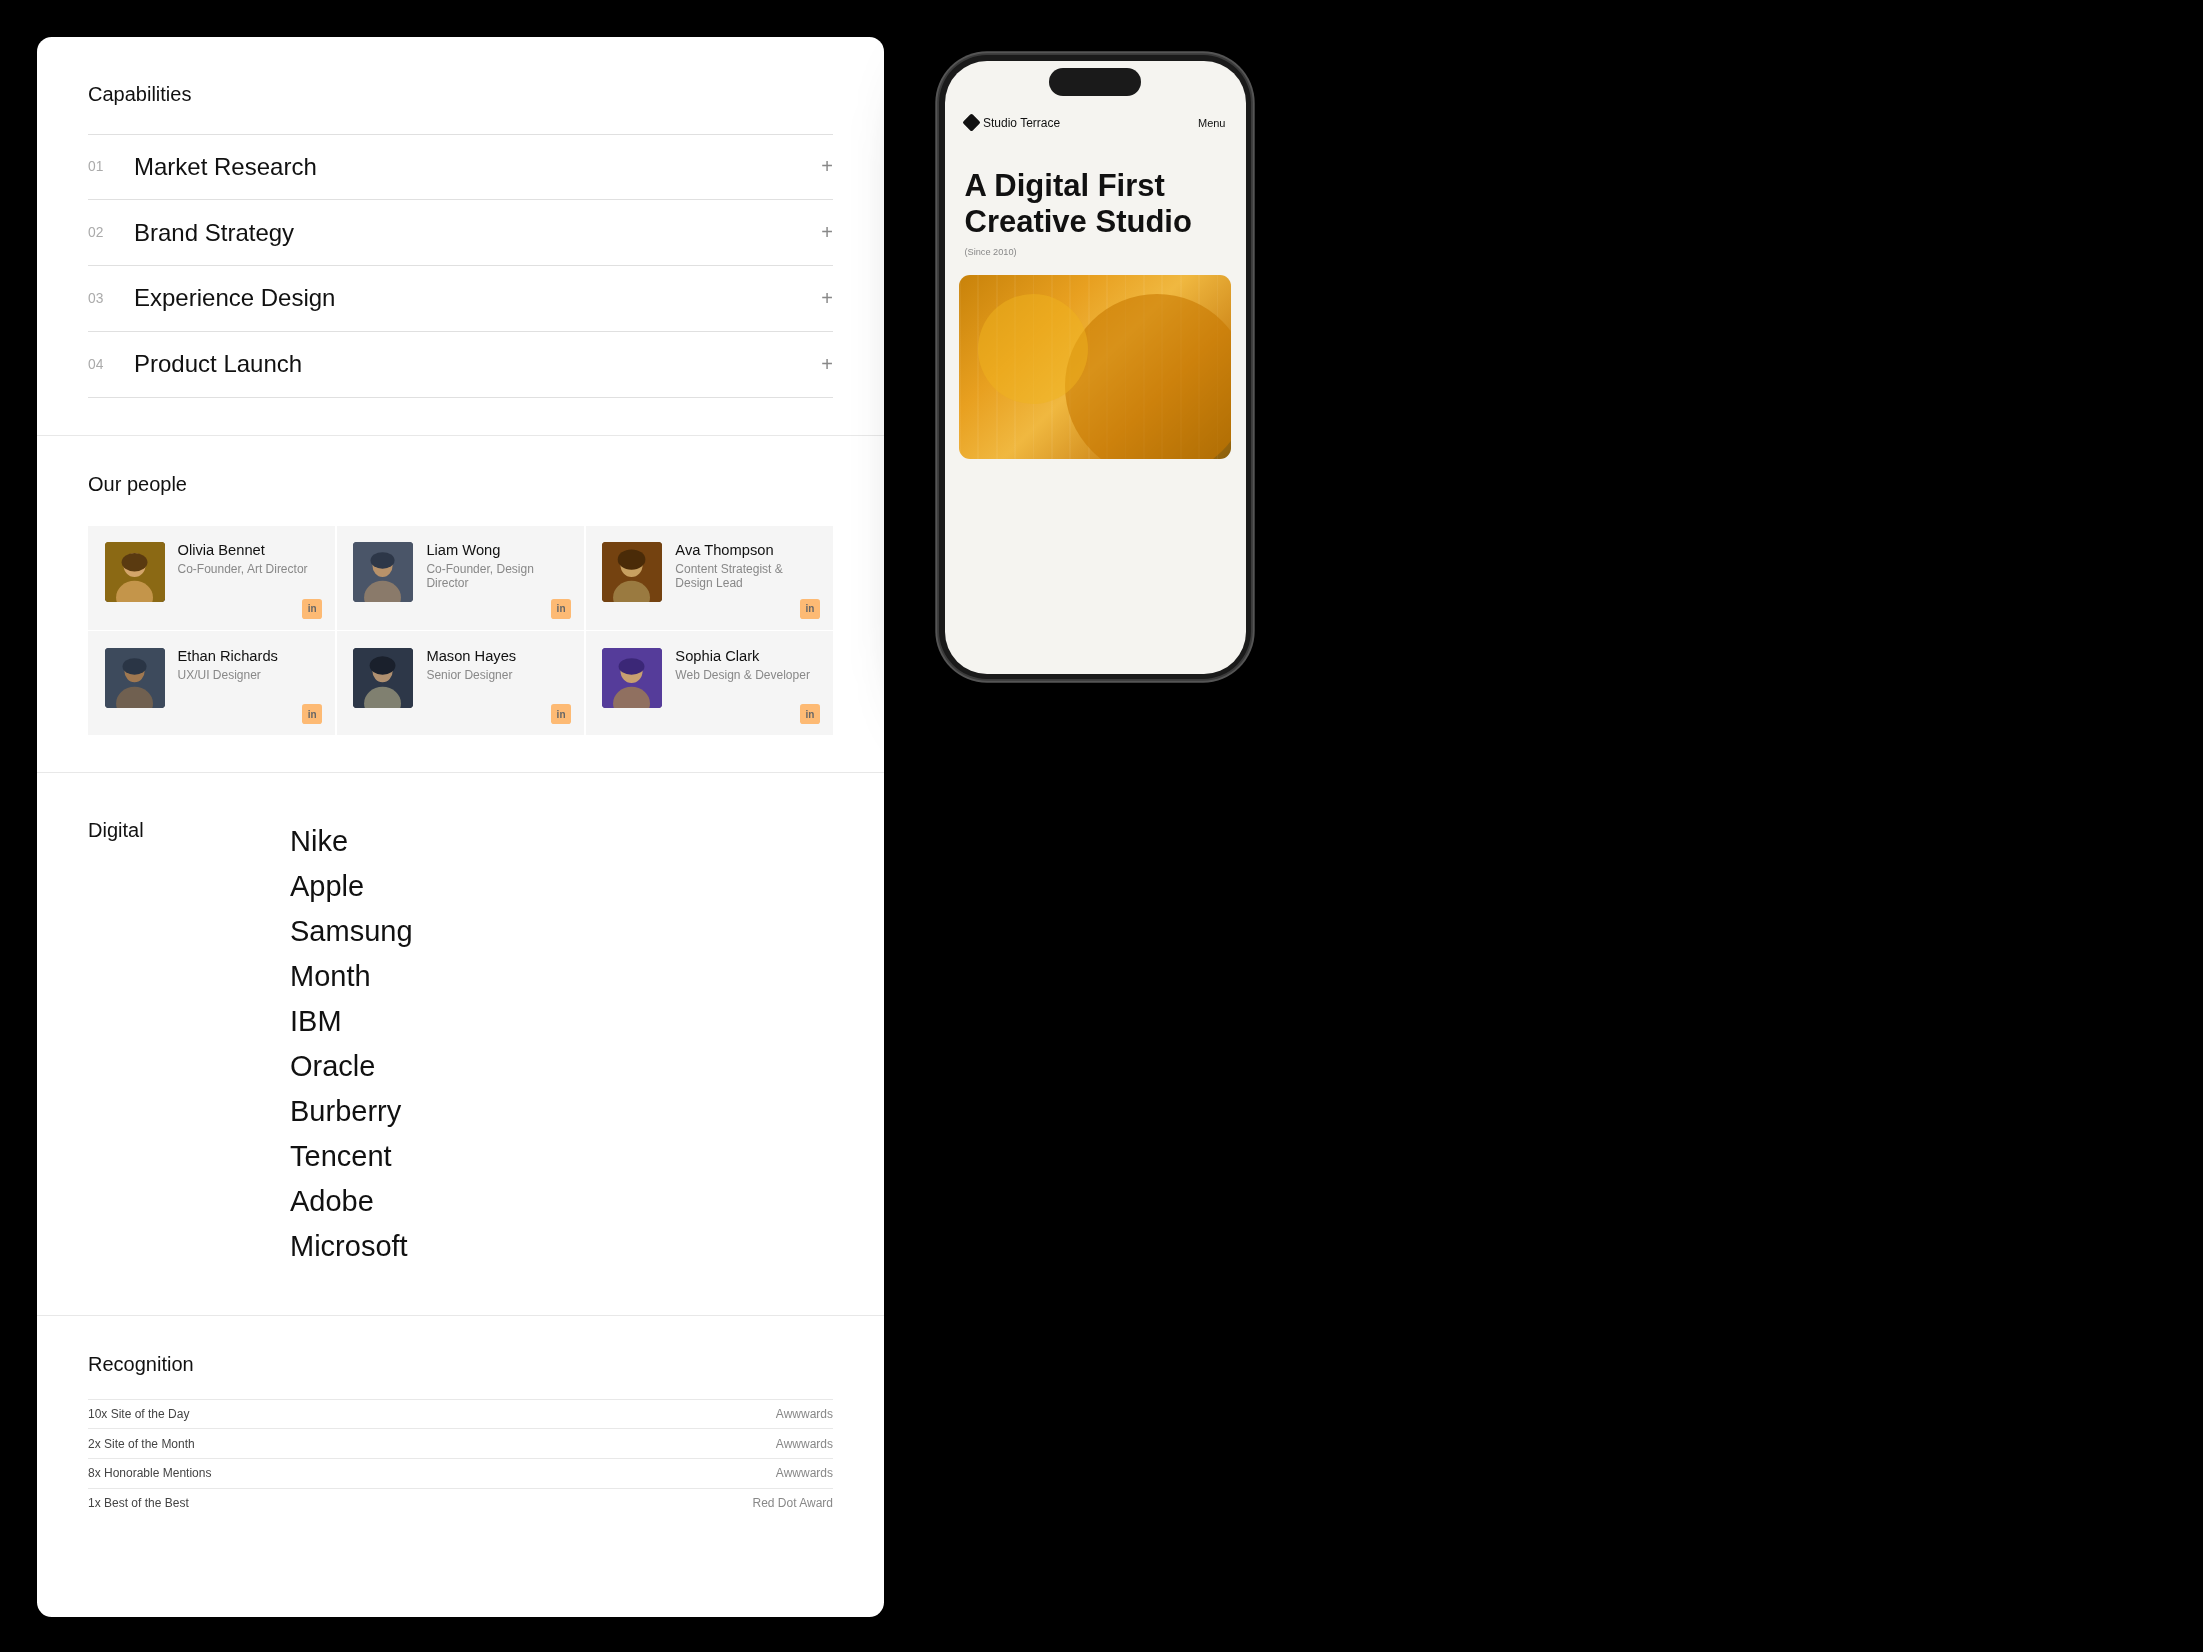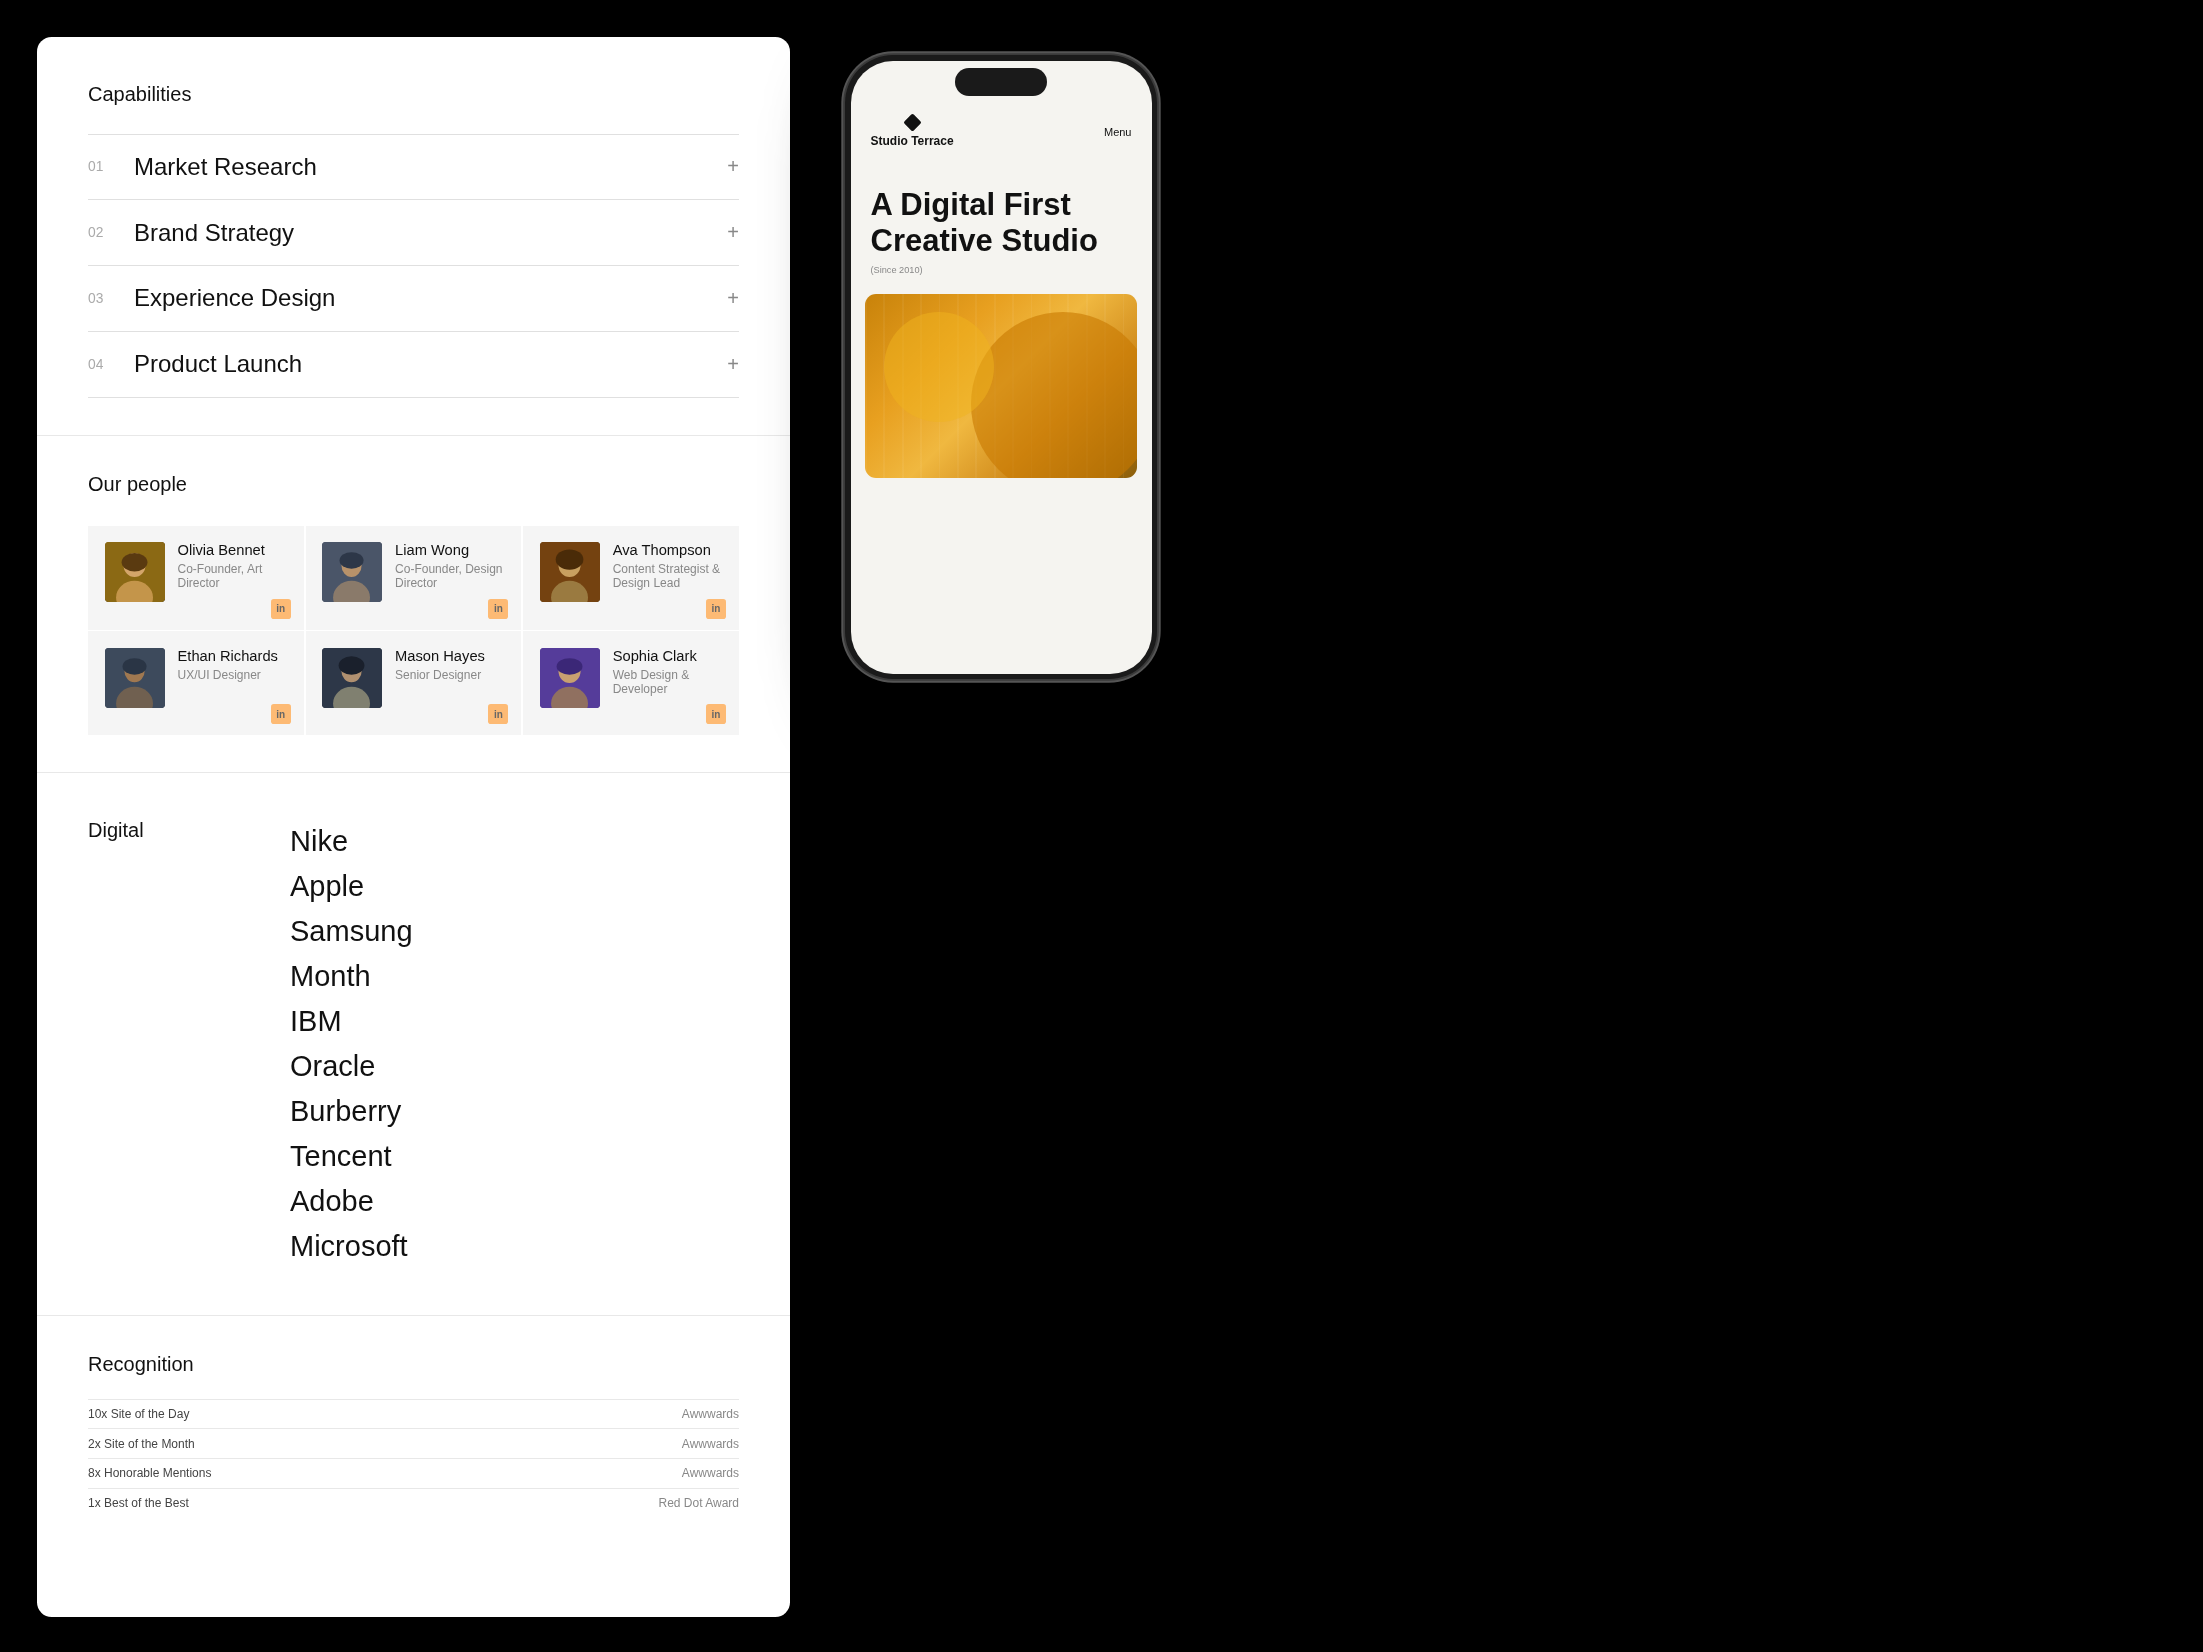--- a/index.html
+++ b/index.html
@@ -20,21 +20,21 @@
       justify-content: flex-start;
       width: 100%;
       height: 100%;
       padding: 37px 0 37px 37px;
       gap: 55px;
     }
 
     
     .left-panel {
       background: #fff;
-      width: 753px;
+      width: 847px;
       height: 1580px;
       border-radius: 14.7px;
       overflow: hidden;
       flex-shrink: 0;
     }
 
     
     .capabilities-section {
       padding: 46px 51px 37px 51px;
       border-bottom: 0.9px solid #e8e8e8;
@@ -275,23 +275,22 @@
       justify-content: space-between;
       align-items: center;
       padding: 55px 20px 11px 20px;
     }
 
     .phone-logo {
       display: flex;
       align-items: center;
       gap: 5.5px;
       font-size: 12px;
-      font-weight: 700;
-      color: #111;
-      flex-direction: column;
+      font-weight: 400;
+      color: #111;
     }
 
     .logo-diamond {
       width: 13px;
       height: 13px;
       background: #111;
       transform: rotate(45deg);
       border-radius: 1.8px;
     }
 

